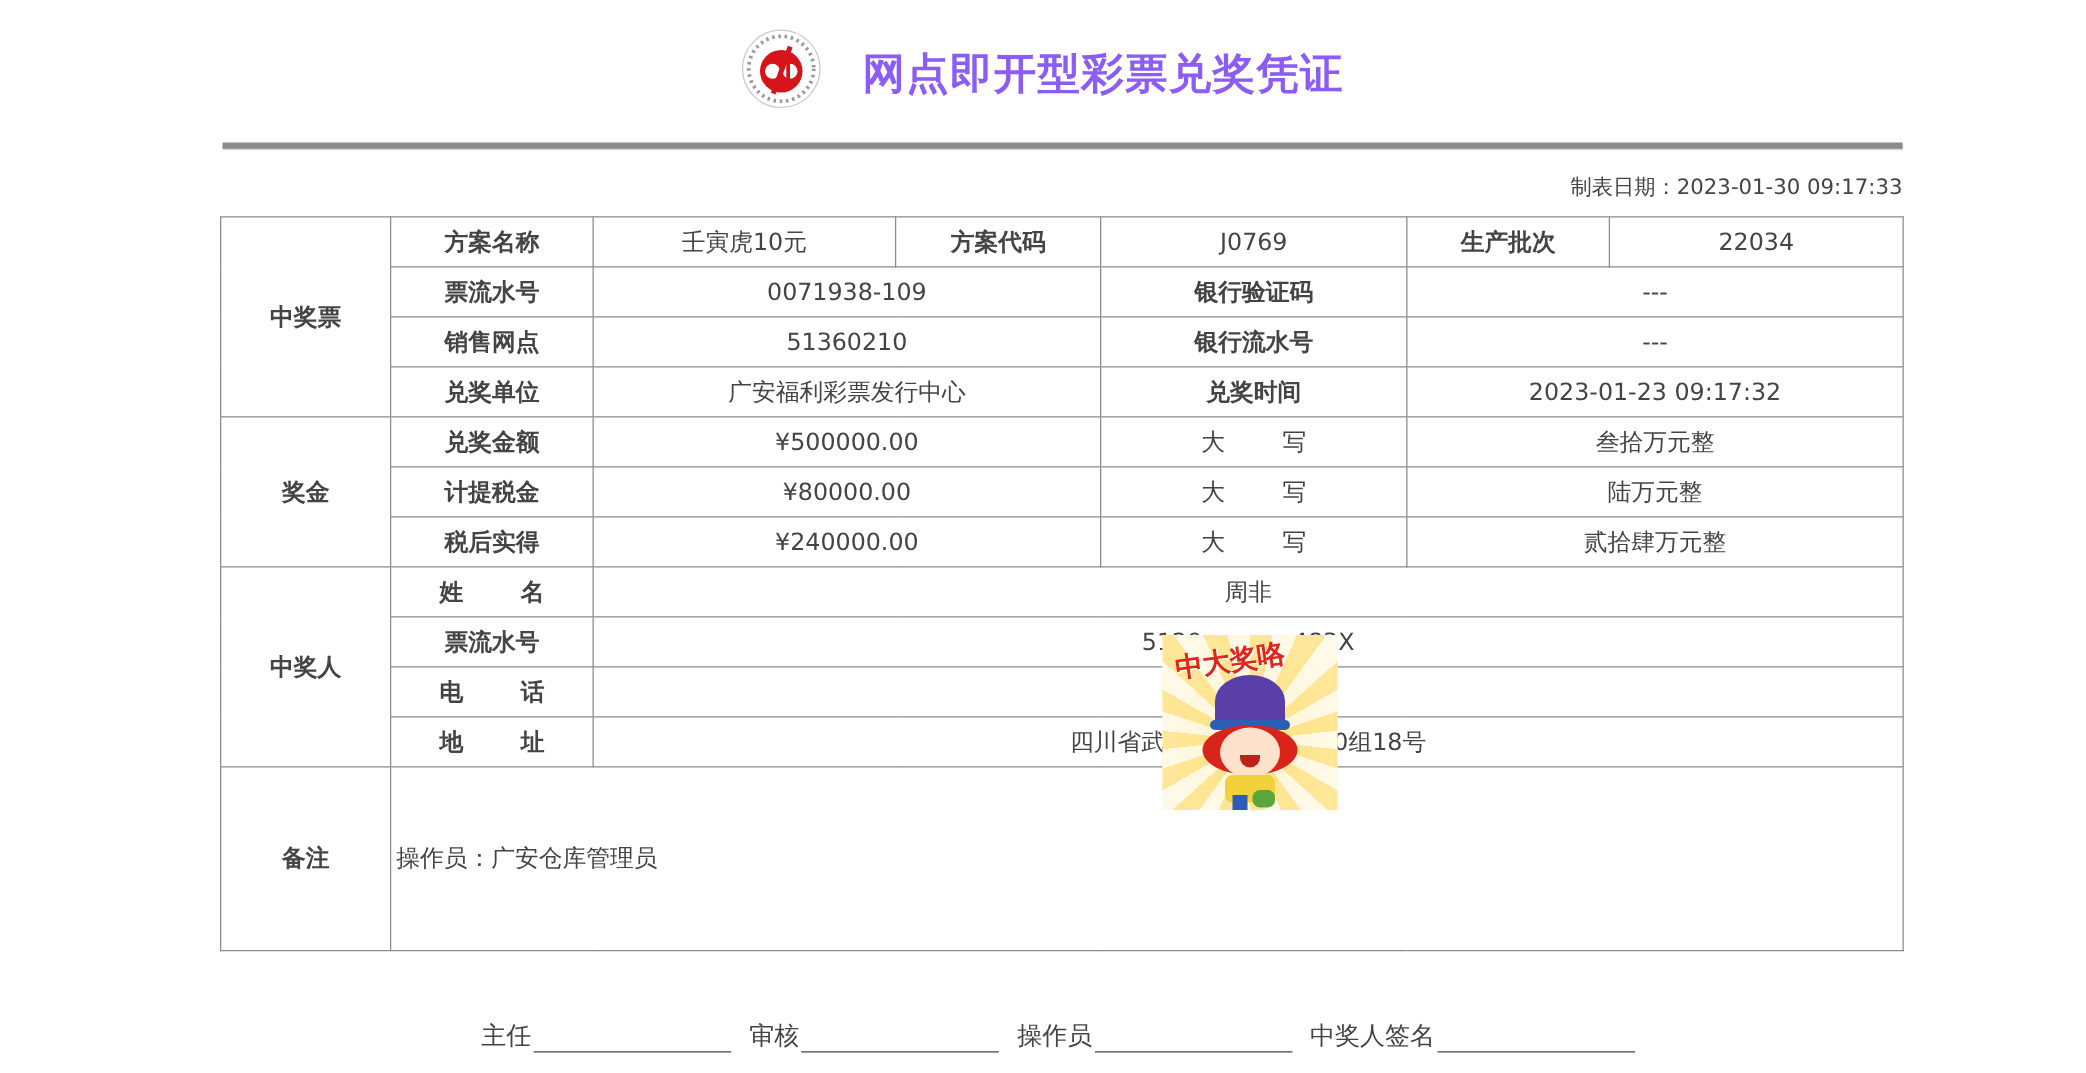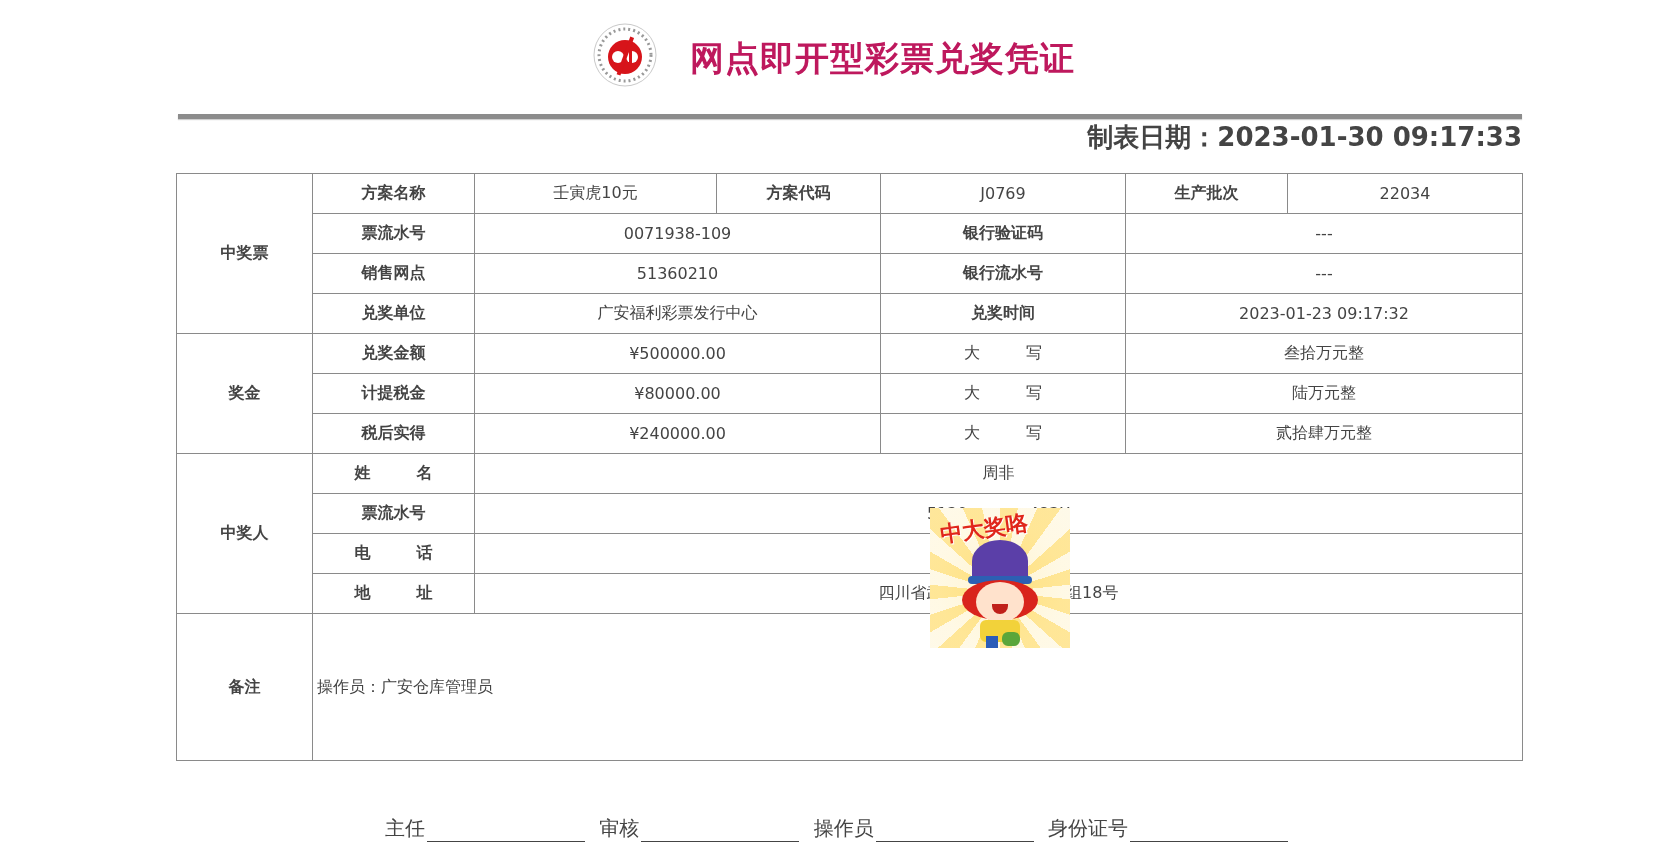--- a/index.html
+++ b/index.html
@@ -1,30 +1,30 @@
 <!DOCTYPE html>
 <html><head>
 <meta charset="utf-8">
 <style>
   html, body { margin:0; padding:0; background:#ffffff; }
   body { width:1669px; height:858px; position:relative; overflow:hidden;
          font-family:"DejaVu Sans","Liberation Sans",sans-serif; color:#333; }
   .header { position:absolute; left:0; top:0; width:1669px; height:100px; }
   .logo { position:absolute; left:592px; top:22px; width:66px; height:66px; }
   .title { position:absolute; left:690px; top:36px; font-size:34px; font-weight:bold;
-           color:#be185d; letter-spacing:1px; white-space:nowrap; }
+           color:#8b5cf6; letter-spacing:1px; white-space:nowrap; }
   .rule { position:absolute; left:178px; top:114px; width:1344px; height:5px;
           background:#8c8c8c; box-shadow:0 1px 1px #cfcfcf; }
-  .made-date { position:absolute; right:147px; top:120px; font-size:26px; color:#444;
-               white-space:nowrap;font-weight:bold; }
+  .made-date { position:absolute; right:147px; top:138px; font-size:17px; color:#444;
+               white-space:nowrap; }
   .made-date span { display:inline; }
   table.voucher { position:absolute; left:176px; top:173px; width:1346px;
                   border-collapse:collapse; table-layout:fixed; }
   table.voucher td { border:1.5px solid #8a8a8a; text-align:center; vertical-align:middle;
-                     font-size:16px; color:#444; padding:0; height:39px; white-space:nowrap; overflow:hidden; }
+                     font-size:19px; color:#444; padding:0; height:39px; white-space:nowrap; overflow:hidden; }
   td.section { font-size:32px; font-weight:bold; color:#2e2e2e;margin-left:34px; }
   td.label { font-weight:bold; color:#333; font-size:20px; }
   td.spaced { letter-spacing:0; }
   td.spaced .l, td.spaced .r { display:inline-block; }
   td.spaced .gap { display:inline-block; width:46px; }
   td.dash { color:#888; }
   td.remark-cell { text-align:left !important; padding-left:4px !important; height:146px !important;
                    font-size:20px; color:#444;font-family:Liberation Mono, monospace; }
   .sticker { position:absolute; left:930px; top:508px; width:140px; height:140px;
              background:radial-gradient(circle at 50% 55%, #fff3c4 0%, #ffe89a 30%, #fff8dc 60%, #fafafa 100%); }
@@ -161,14 +161,14 @@
   <div class="mouth"></div>
   <div class="body"></div>
   <div class="leg1"></div>
   <div class="leg2"></div>
 </div>
 
 <div class="signatures">
   <span class="sig"><span>主任</span><span class="line"></span></span>
   <span class="sig"><span>审核</span><span class="line"></span></span>
   <span class="sig"><span>操作员</span><span class="line"></span></span>
-  <span class="sig"><span>身份证号</span><span class="line"></span></span>
+  <span class="sig"><span>中奖人签名</span><span class="line"></span></span>
 </div>
 
 </body></html>

